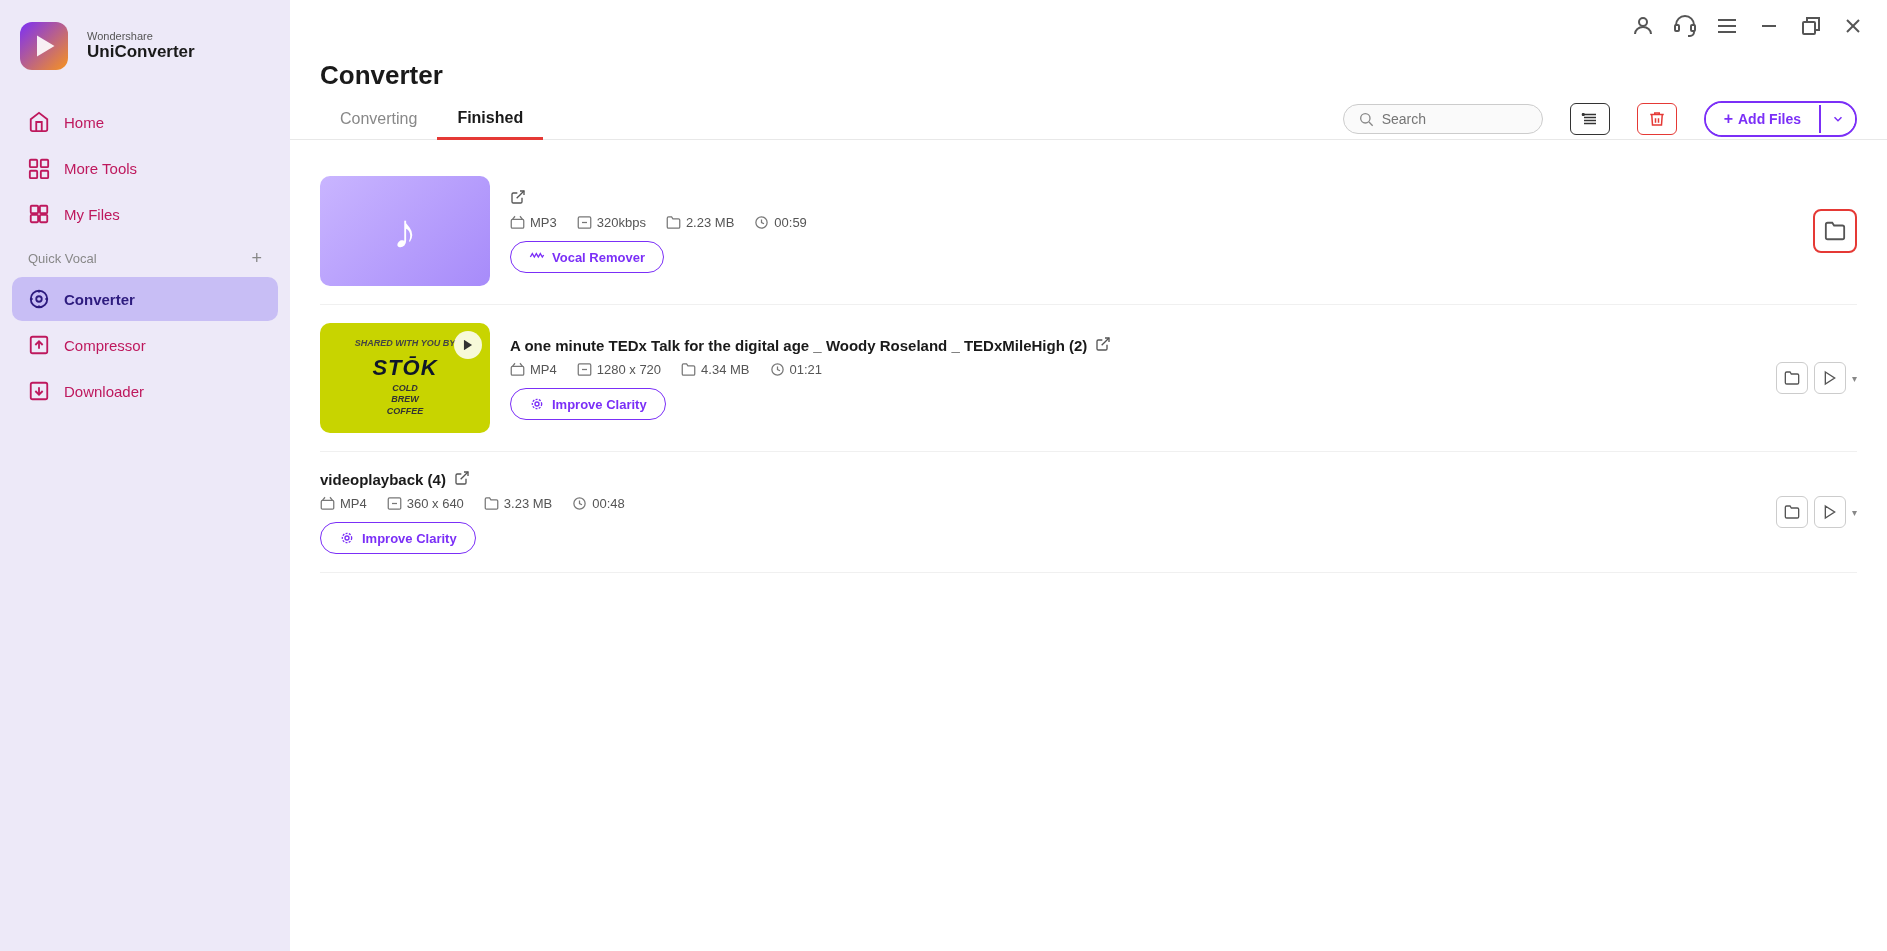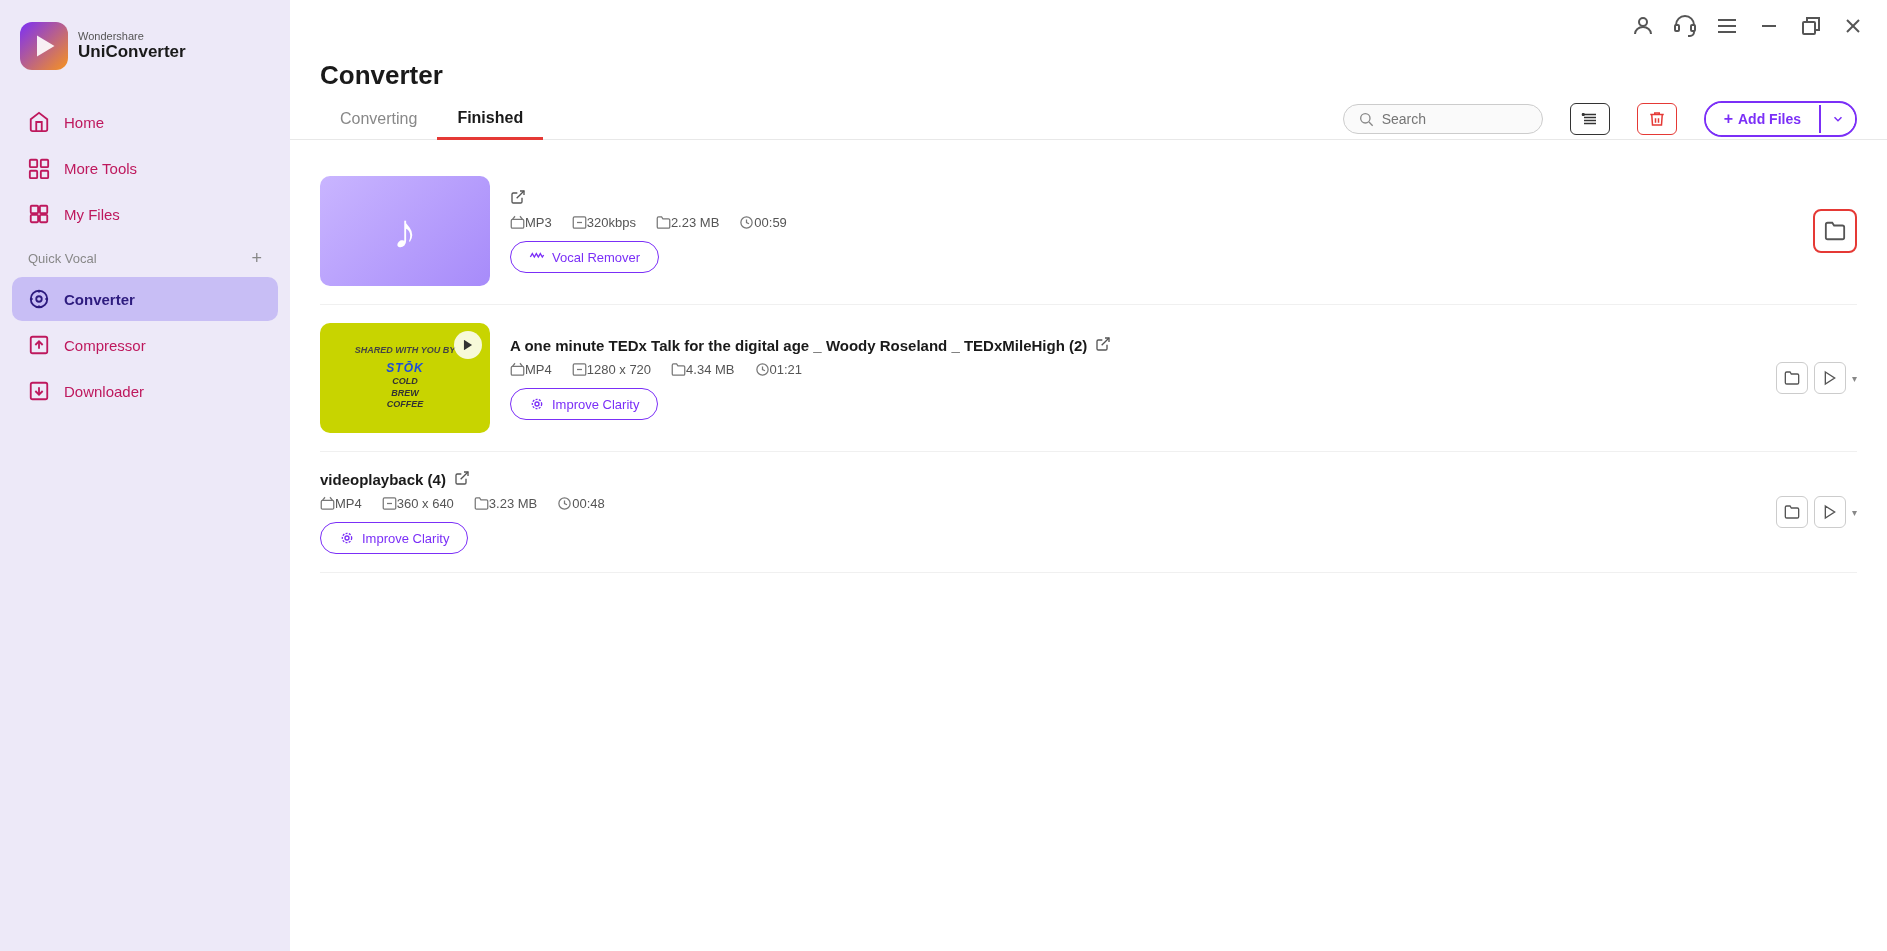--- a/index.html
+++ b/index.html
@@ -11,21 +11,21 @@
       min-width: 290px;
       background: #ede9f8;
       display: flex;
       flex-direction: column;
       padding: 0;
       height: 100%;
     }
     .logo-area {
       display: flex;
       align-items: center;
-      gap: 10px;
+      gap: 19px;
       padding: 22px 20px 20px 20px;
     }
     .logo-icon {
       width: 48px;
       height: 48px;
       border-radius: 12px;
       background: linear-gradient(135deg, #7b2ff7, #f7931e);
       display: flex; align-items: center; justify-content: center;
       flex-shrink: 0;
     }
@@ -158,28 +158,28 @@
     .file-name {
       font-size: 15px; font-weight: 700; color: #1a1a1a;
       display: flex; align-items: center; gap: 8px;
     }
     .file-name .ext-link { color: #555; font-size: 14px; cursor: pointer; }
 
     .file-meta {
       display: flex; align-items: center; gap: 20px;
       font-size: 13px; color: #555;
     }
-    .file-meta-item { display: flex; align-items: flex-end; }
+    .file-meta-item { display: flex; align-items: flex-end; gap: 5px; }
     .file-meta-item svg { width: 15px; height: 15px; color: #777; }
 
     .file-action-btn {
       display: inline-flex; align-items: center; gap: 7px;
       border: 1.5px solid #7b2ff7; border-radius: 20px;
       padding: 7px 18px; cursor: pointer; background: #fff;
-      font-size: 13px; font-weight: 400; color: #7b2ff7;
+      font-size: 13px; font-weight: 700; color: #7b2ff7;
       margin-top: 4px; width: fit-content;
     }
     .file-action-btn svg { width: 16px; height: 16px; }
 
     .file-actions-right {
       display: flex; flex-direction: column; align-items: flex-end; gap: 8px;
       min-width: 60px;
     }
     .folder-icon-btn {
       width: 44px; height: 44px; border: 2px solid #e53935; border-radius: 8px;
@@ -427,21 +427,21 @@
           </svg>
         </div>
       </div>
     </div>
 
     <div class="file-item">
       <div class="file-thumb video-thumb-yellow" style="position:relative;">
         <div style="width:100%;height:100%;display:flex;align-items:center;justify-content:center;flex-direction:column;padding:10px;font-style:italic;">
           <div style="color:#222;font-weight:900;font-size:11px;text-align:center;line-height:1.3;">
             <div style="font-size:9px;color:#444;margin-bottom:4px;">SHARED WITH YOU BY</div>
-            <div style="font-size:12px;font-weight:900;color:#1d4ed8;letter-spacing:1px;">STŌK</div>
+            <div style="font-size:22px;font-weight:900;color:#0f172a;letter-spacing:1px;">STŌK</div>
             <div style="font-size:9px;font-weight:700;color:#333;">COLD<br>BREW<br>COFFEE</div>
           </div>
         </div>
         <div class="play-overlay">
           <svg viewBox="0 0 24 24" fill="#333">
             <polygon points="5,3 19,12 5,21"></polygon>
           </svg>
         </div>
       </div>
       <div class="file-info">

